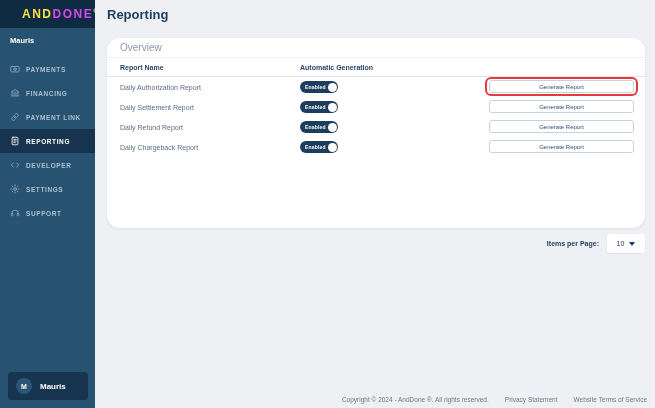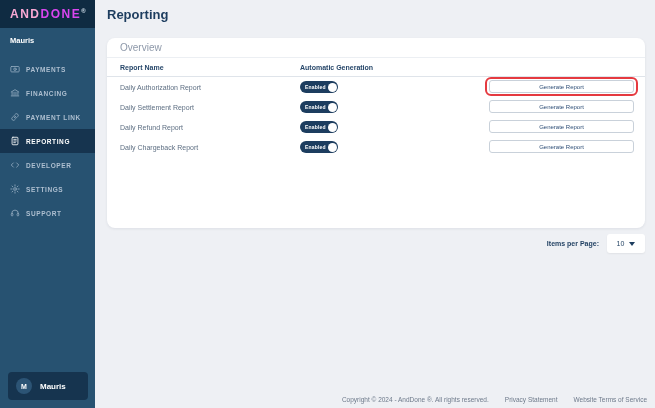--- a/index.html
+++ b/index.html
@@ -3,21 +3,21 @@
 <meta charset="utf-8">
 <style>
   * { margin:0; padding:0; box-sizing:border-box; }
   html,body { width:655px; height:408px; overflow:hidden;
     font-family:"Liberation Sans", sans-serif; background:#eef0f4; }
 
   
   .sidebar { position:absolute; left:0; top:0; width:95px; height:408px; background:#275271; }
   .logo-strip { height:28px; background:#0f2b42; display:flex; align-items:center; padding-left:10px; }
   .logo { font-weight:bold; font-size:12px; letter-spacing:1.5px; white-space:nowrap; }
-  .logo .and { color:#f9a8d4; }
+  .logo .and { color:#fde047;margin-left:12px; }
   .logo .done { color:#d946ef; }
   .logo .reg { color:#d6e4ef; font-size:6px; vertical-align:super; letter-spacing:0; }
   .merchant { color:#ffffff; font-size:7.5px; font-weight:bold; padding:8px 10px 4px; }
   .nav { margin-top:8px; }
   .nav-item { height:24px; display:flex; align-items:center; gap:6px; padding-left:10px;
     color:#aebfd0; font-size:6.5px; font-weight:bold; letter-spacing:.6px; cursor:pointer; }
   .nav-item svg { width:10px; height:10px; stroke:#93abbf; fill:none;
     stroke-width:2; stroke-linecap:round; stroke-linejoin:round; flex:none; }
   .nav-item.active { background:#16344f; color:#ffffff; }
   .nav-item.active svg { stroke:#ffffff; }
@@ -25,21 +25,21 @@
     border-radius:4px; display:flex; align-items:center; gap:8px; padding-left:8px; cursor:pointer; }
   .avatar { width:16px; height:16px; border-radius:50%; background:#2c5475; color:#fff;
     font-size:7px; font-weight:bold; display:flex; align-items:center; justify-content:center; }
   .user-name { color:#ffffff; font-weight:bold; font-size:8px; }
 
   
   .main { position:absolute; left:95px; top:0; width:560px; height:408px; background:#eef0f4; }
   .page-title { position:absolute; left:12px; top:7px; font-size:13px; font-weight:bold; color:#1d3d5f; }
 
   .card { position:absolute; left:12px; top:38px; width:538px; height:190px; background:#ffffff;
-    border-radius:8px; box-shadow:0 1px 3px rgba(20,40,70,.08); }
+    border-radius:13px; box-shadow:0 1px 3px rgba(20,40,70,.08); }
   .card-header { height:20px; border-bottom:1px solid #eceff3; display:flex; align-items:center;
     padding-left:13px; color:#8d98a9; font-size:10px; }
   .table-header { height:19px; border-bottom:1px solid #dfe4ea; position:relative;
     font-size:7px; font-weight:bold; color:#27476a; }
   .col-name { position:absolute; left:13px; top:6px; }
   .col-auto { position:absolute; left:193px; top:6px; }
 
   .row { height:20px; position:relative; }
   .row-name { position:absolute; left:13px; top:7px; font-size:7px; color:#5d6e82; }
   .toggle { position:absolute; left:193px; top:4px; width:38px; height:12px; background:#1d3d5f;

